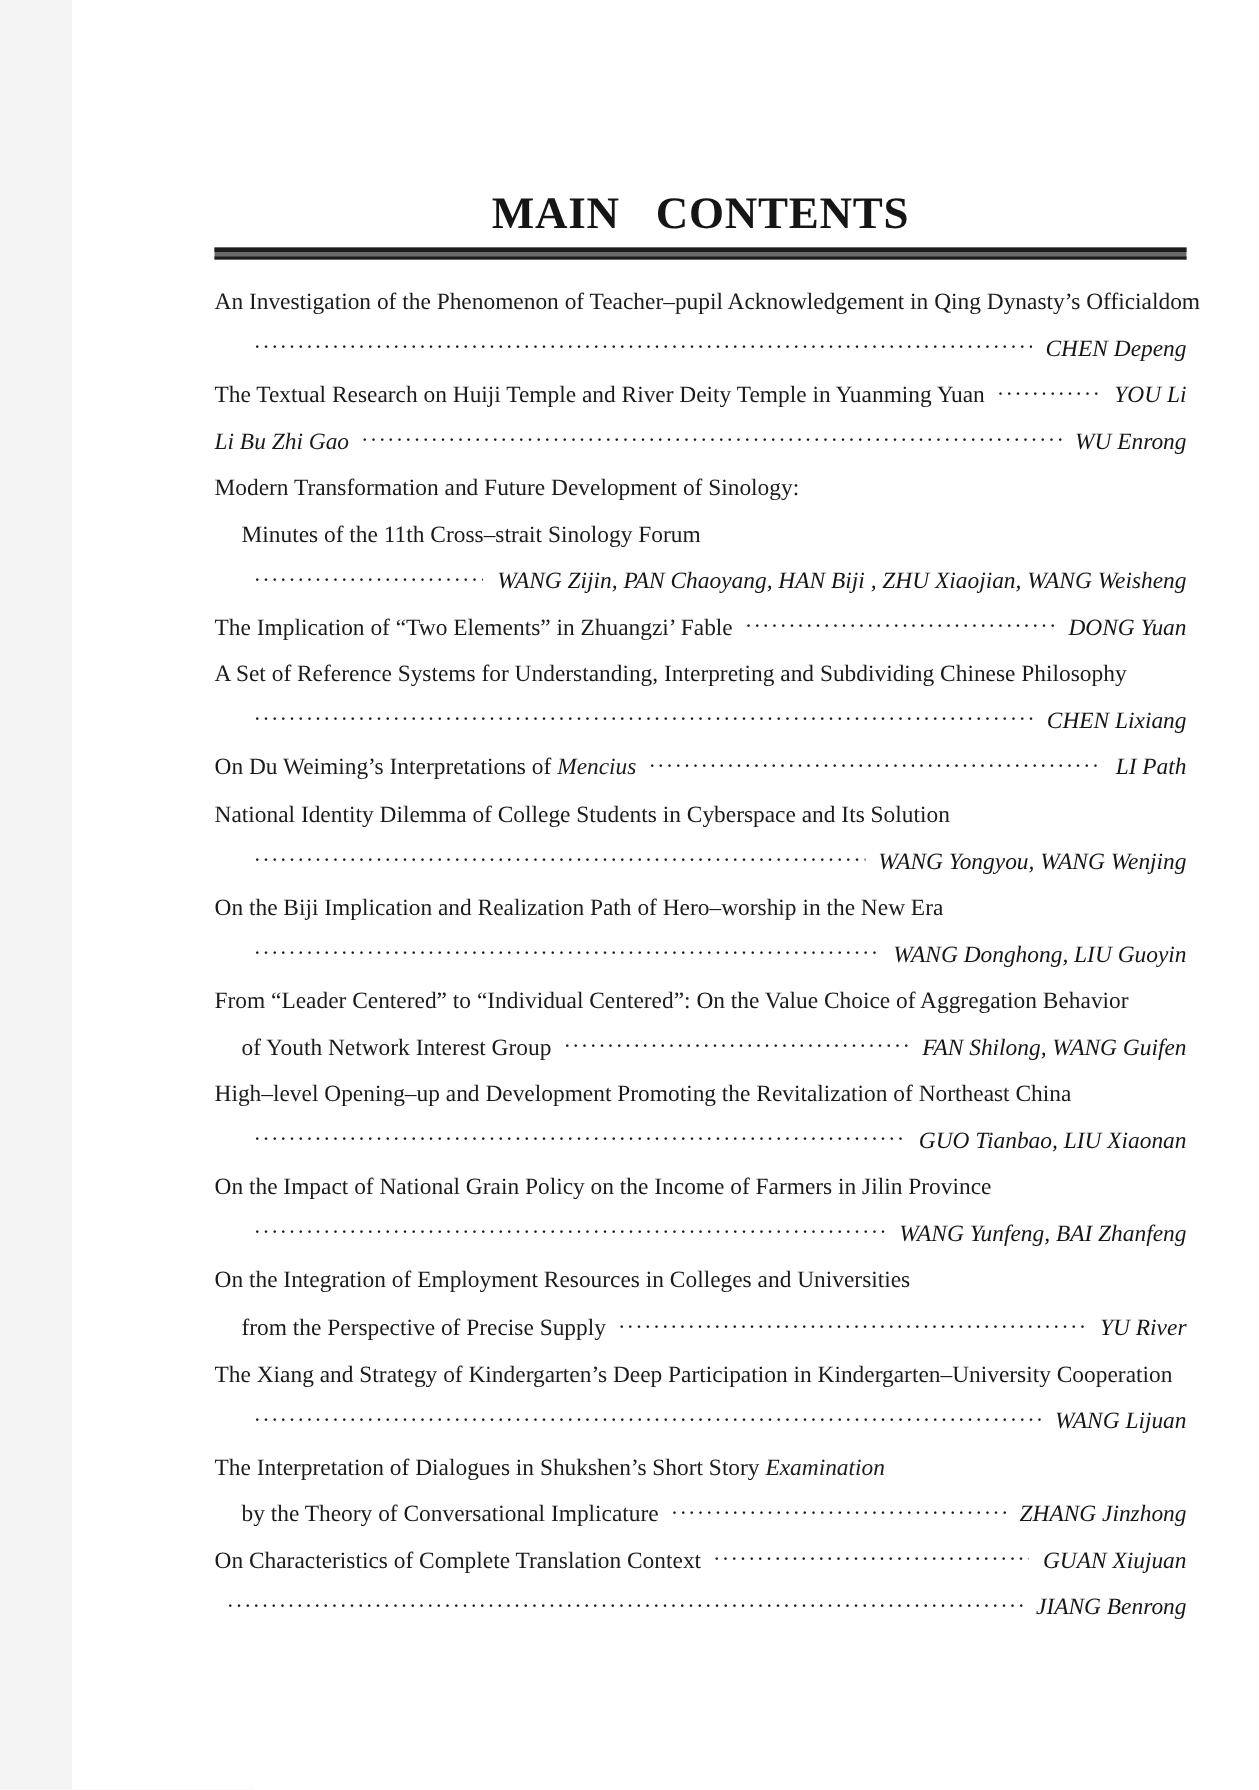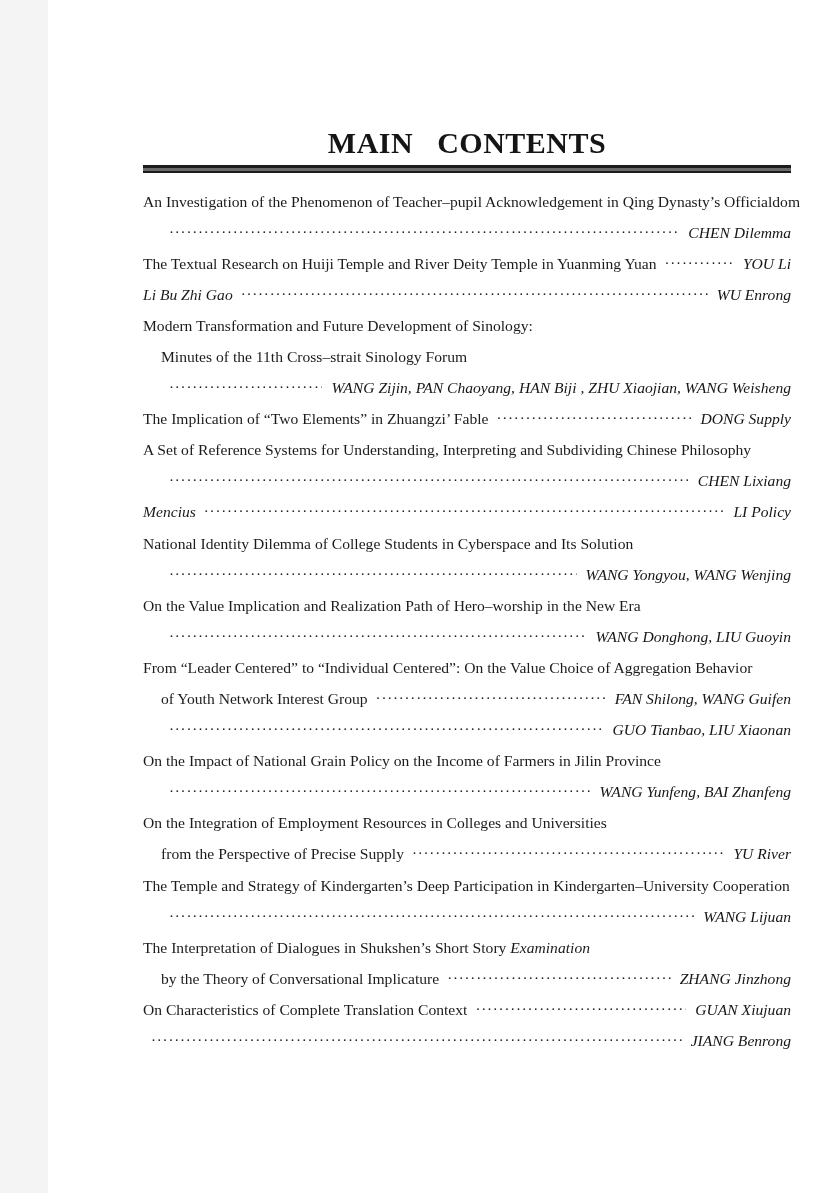--- a/index.html
+++ b/index.html
@@ -70,21 +70,21 @@
 <div class="page">
   <div class="content">
     <h1 class="doc-title">MAIN  CONTENTS</h1>
     <div class="title-rule"></div>
     <div class="toc-list">
         <div class="row">
           <span class="pl">An Investigation of the Phenomenon of Teacher–pupil Acknowledgement in Qing Dynasty’s Officialdom</span>
         </div>
         <div class="row ind">
           <span class="leader">················································································································································································································································································································································································································</span>
-          <span class="au">CHEN Dilemma</span>
+          <span class="au">CHEN Depeng</span>
         </div>
         <div class="row">
           <span class="pl">The Textual Research on Huiji Temple and River Deity Temple in Yuanming Yuan</span>
           <span class="leader">················································································································································································································································································································································································································</span>
           <span class="au">YOU Li</span>
         </div>
         <div class="row">
           <span class="it">Li Bu Zhi Gao</span>
           <span class="leader">················································································································································································································································································································································································································</span>
           <span class="au">WU Enrong</span>
@@ -95,55 +95,59 @@
         <div class="row ind">
           <span class="pl">Minutes of the 11th Cross–strait Sinology Forum</span>
         </div>
         <div class="row ind">
           <span class="leader">················································································································································································································································································································································································································</span>
           <span class="au">WANG Zijin, PAN Chaoyang, HAN Biji , ZHU Xiaojian, WANG Weisheng</span>
         </div>
         <div class="row">
           <span class="pl">The Implication of “Two Elements” in Zhuangzi’ Fable</span>
           <span class="leader">················································································································································································································································································································································································································</span>
-          <span class="au">DONG Supply</span>
+          <span class="au">DONG Yuan</span>
         </div>
         <div class="row">
           <span class="pl">A Set of Reference Systems for Understanding, Interpreting and Subdividing Chinese Philosophy</span>
         </div>
         <div class="row ind">
           <span class="leader">················································································································································································································································································································································································································</span>
           <span class="au">CHEN Lixiang</span>
         </div>
         <div class="row">
+          <span class="pl">On Du Weiming’s Interpretations of </span>
           <span class="it">Mencius</span>
           <span class="leader">················································································································································································································································································································································································································</span>
-          <span class="au">LI Policy</span>
+          <span class="au">LI Path</span>
         </div>
         <div class="row">
           <span class="pl">National Identity Dilemma of College Students in Cyberspace and Its Solution</span>
         </div>
         <div class="row ind">
           <span class="leader">················································································································································································································································································································································································································</span>
           <span class="au">WANG Yongyou, WANG Wenjing</span>
         </div>
         <div class="row">
-          <span class="pl">On the Value Implication and Realization Path of Hero–worship in the New Era</span>
+          <span class="pl">On the Biji Implication and Realization Path of Hero–worship in the New Era</span>
         </div>
         <div class="row ind">
           <span class="leader">················································································································································································································································································································································································································</span>
           <span class="au">WANG Donghong, LIU Guoyin</span>
         </div>
         <div class="row">
           <span class="pl">From “Leader Centered” to “Individual Centered”: On the Value Choice of Aggregation Behavior</span>
         </div>
         <div class="row ind">
           <span class="pl">of Youth Network Interest Group</span>
           <span class="leader">················································································································································································································································································································································································································</span>
           <span class="au">FAN Shilong, WANG Guifen</span>
+        </div>
+        <div class="row">
+          <span class="pl">High–level Opening–up and Development Promoting the Revitalization of Northeast China</span>
         </div>
         <div class="row ind">
           <span class="leader">················································································································································································································································································································································································································</span>
           <span class="au">GUO Tianbao, LIU Xiaonan</span>
         </div>
         <div class="row">
           <span class="pl">On the Impact of National Grain Policy on the Income of Farmers in Jilin Province</span>
         </div>
         <div class="row ind">
           <span class="leader">················································································································································································································································································································································································································</span>
@@ -151,21 +155,21 @@
         </div>
         <div class="row">
           <span class="pl">On the Integration of Employment Resources in Colleges and Universities</span>
         </div>
         <div class="row ind">
           <span class="pl">from the Perspective of Precise Supply</span>
           <span class="leader">················································································································································································································································································································································································································</span>
           <span class="au">YU River</span>
         </div>
         <div class="row">
-          <span class="pl">The Temple and Strategy of Kindergarten’s Deep Participation in Kindergarten–University Cooperation</span>
+          <span class="pl">The Xiang and Strategy of Kindergarten’s Deep Participation in Kindergarten–University Cooperation</span>
         </div>
         <div class="row ind">
           <span class="leader">················································································································································································································································································································································································································</span>
           <span class="au">WANG Lijuan</span>
         </div>
         <div class="row">
           <span class="pl">The Interpretation of Dialogues in Shukshen’s Short Story </span>
           <span class="it">Examination</span>
         </div>
         <div class="row ind">

